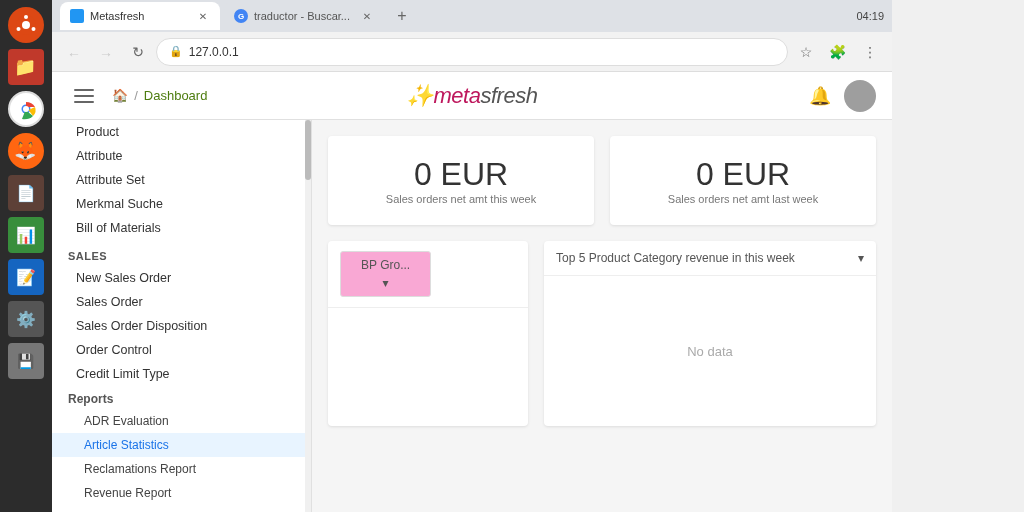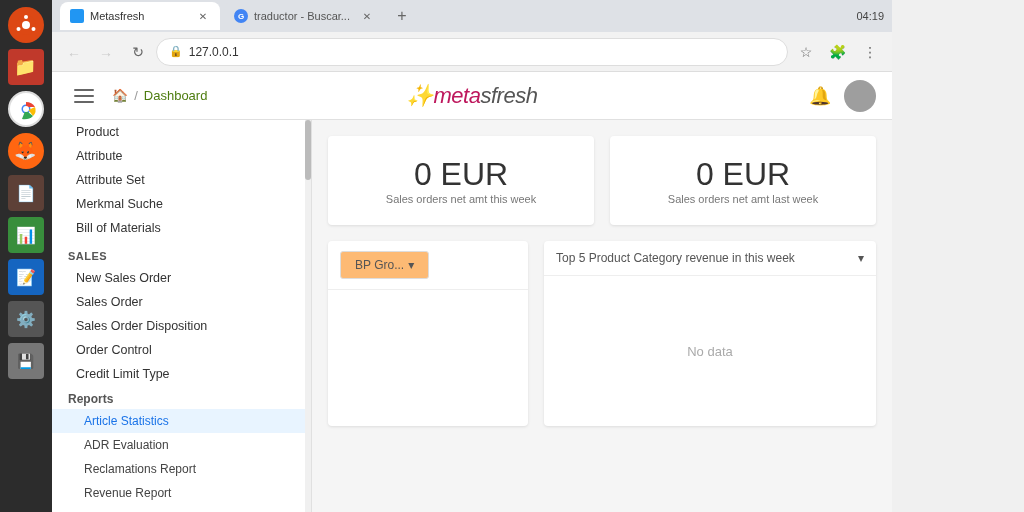--- a/index.html
+++ b/index.html
@@ -351,24 +351,25 @@
     }
 
     
     .bp-dropdown {
       display: flex;
       align-items: center;
       gap: 4px;
       font-size: 12px;
       color: #555;
       cursor: pointer;
-      padding: 6px 14px;
+      padding: 6px 20px;
       border: 1px solid #ddd;
       border-radius: 3px;
-      background: #fdba74;
+      background: #f9a8d4;
+      flex-direction: column;
     }
   </style>
 </head>
 <body>
 
 <div class="os-taskbar">
   <div class="os-icon ubuntu">
     <svg width="24" height="24" viewBox="0 0 24 24">
         <circle cx="12" cy="12" r="10" fill="#dd4814"></circle>
         <circle cx="12" cy="12" r="4" fill="white"></circle>
@@ -478,22 +479,22 @@
         <div class="nav-item">Merkmal Suche</div>
         <div class="nav-item">Bill of Materials</div>
 
         <div class="nav-section-label">SALES</div>
         <div class="nav-item">New Sales Order</div>
         <div class="nav-item">Sales Order</div>
         <div class="nav-item">Sales Order Disposition</div>
         <div class="nav-item">Order Control</div>
         <div class="nav-item">Credit Limit Type</div>
         <div class="nav-group-label">Reports</div>
+        <div class="nav-item sub-item">ADR Evaluation</div>
         <div class="nav-item sub-item highlighted">Article Statistics</div>
-        <div class="nav-item sub-item">ADR Evaluation</div>
         <div class="nav-item sub-item">Reclamations Report</div>
         <div class="nav-item sub-item">Revenue Report</div>
         <div class="nav-item sub-item">Revenue Week Report</div>
 
         <div class="nav-scrollbar-indicator">
           <div class="nav-scrollbar-thumb"></div>
         </div>
       </div>
 
       <div class="content-area">

